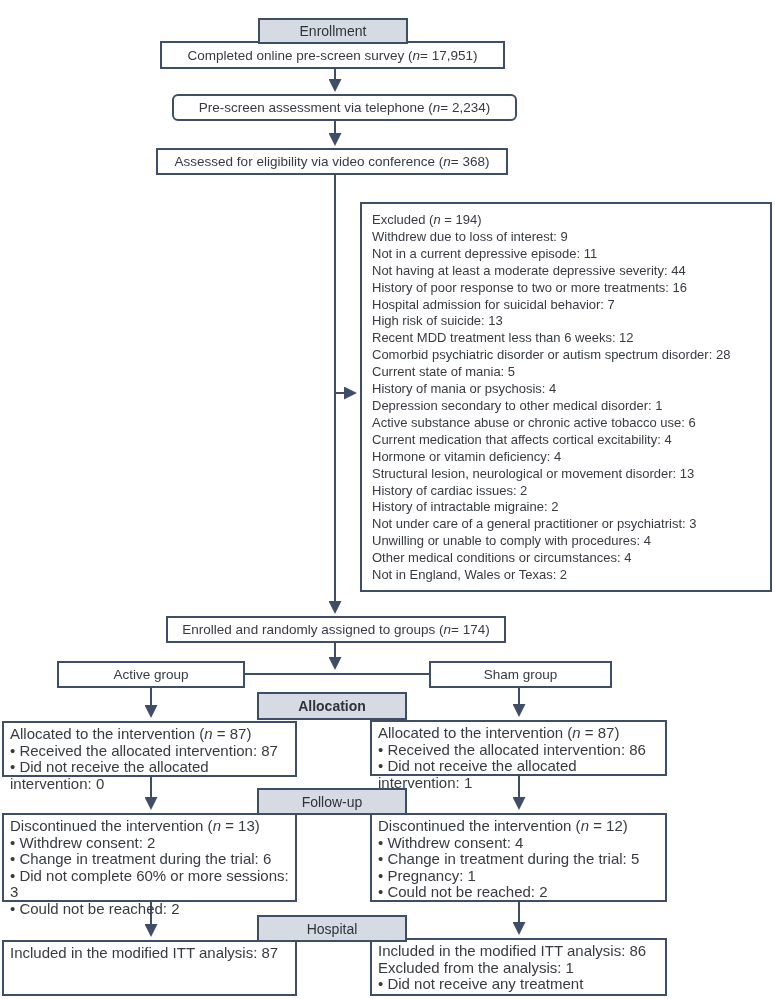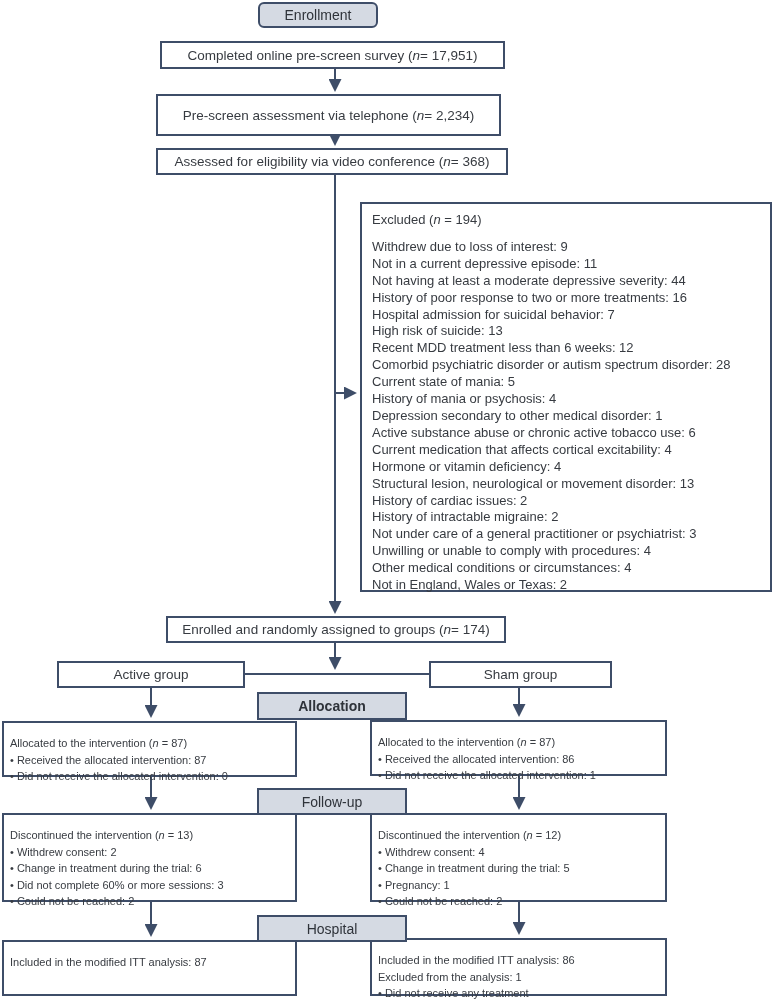--- a/index.html
+++ b/index.html
@@ -34,31 +34,31 @@
     color: #2f333a;
   }
   .center-text {
     display: flex;
     align-items: center;
     justify-content: center;
     font-size: 13.5px;
     text-align: center;
   }
   .content {
-    padding: 12px 6px;
-    font-size: 11px;
+    padding: 3px 6px;
+    font-size: 15px;
     line-height: 16.5px;
   }
   .content .title { }
   .excluded-box {
     padding: 8px 10px;
     font-size: 13px;
     line-height: 16.9px;
   }
-  .excluded-box .title { margin-bottom: 10px; }
+  .excluded-box .title { }
   i { font-style: italic; }
 </style>
 </head>
 <body>
 
 <div class="canvas">
 
   <svg class="connectors" viewBox="0 0 775 999" xmlns="http://www.w3.org/2000/svg">
     <defs>
       <marker id="arrow" viewBox="0 0 10 10" refX="8.5" refY="5" markerWidth="6.5" markerHeight="6.5" orient="auto">
@@ -74,25 +74,25 @@
       <path d="M245,674 H429"></path>
       <path d="M151,688 V716" marker-end="url(#arrow)"></path>
       <path d="M519,688 V715" marker-end="url(#arrow)"></path>
       <path d="M151,777 V808" marker-end="url(#arrow)"></path>
       <path d="M519,776 V808" marker-end="url(#arrow)"></path>
       <path d="M151,902 V935" marker-end="url(#arrow)"></path>
       <path d="M519,902 V933" marker-end="url(#arrow)"></path>
     </g>
   </svg>
 
-  <div class="box stage" style="left:258px; top:2px; width:120px; height:26px;border-radius:6px;">Enrollment</div>
+  <div class="box stage" style="left:258px; top:18px; width:150px; height:26px;">Enrollment</div>
 
   <div class="box center-text" style="left:160px; top:41px; width:345px; height:28px;">Completed online pre-screen survey (<i>n</i> = 17,951)</div>
 
-  <div class="box center-text" style="left:156px; top:94px; width:345px; height:42px;">Pre-screen assessment via telephone (<i>n</i> = 2,234)</div>
+  <div class="box center-text" style="left:172px; top:94px; width:345px; height:27px;border-radius:6px;">Pre-screen assessment via telephone (<i>n</i> = 2,234)</div>
 
   <div class="box center-text" style="left:156px; top:148px; width:352px; height:27px;">Assessed for eligibility via video conference (<i>n</i> = 368)</div>
 
   <div class="box excluded-box" style="left:360px; top:202px; width:412px; height:390px;">
     <div class="title">Excluded (<i>n</i> = 194)</div>
     <div>
         <div>Withdrew due to loss of interest: 9</div>
         <div>Not in a current depressive episode: 11</div>
         <div>Not having at least a moderate depressive severity: 44</div>
         <div>History of poor response to two or more treatments: 16</div>

